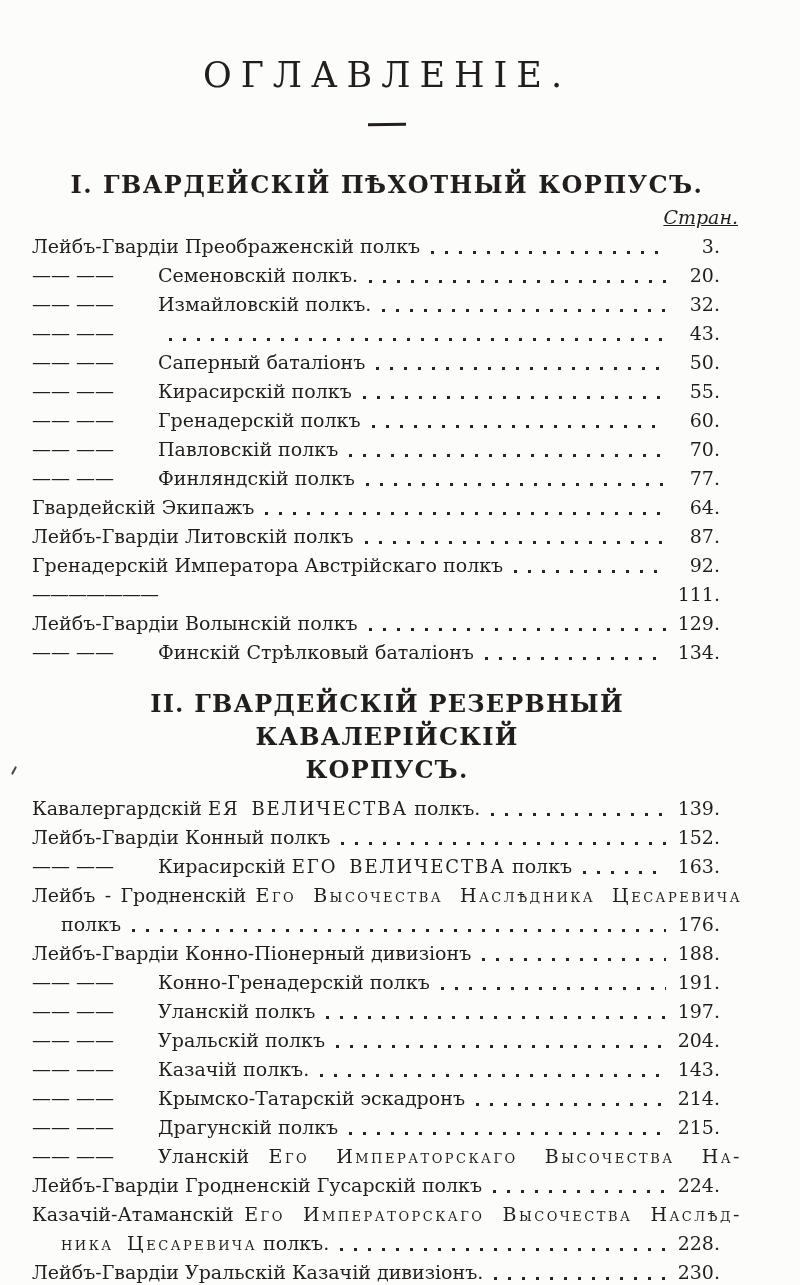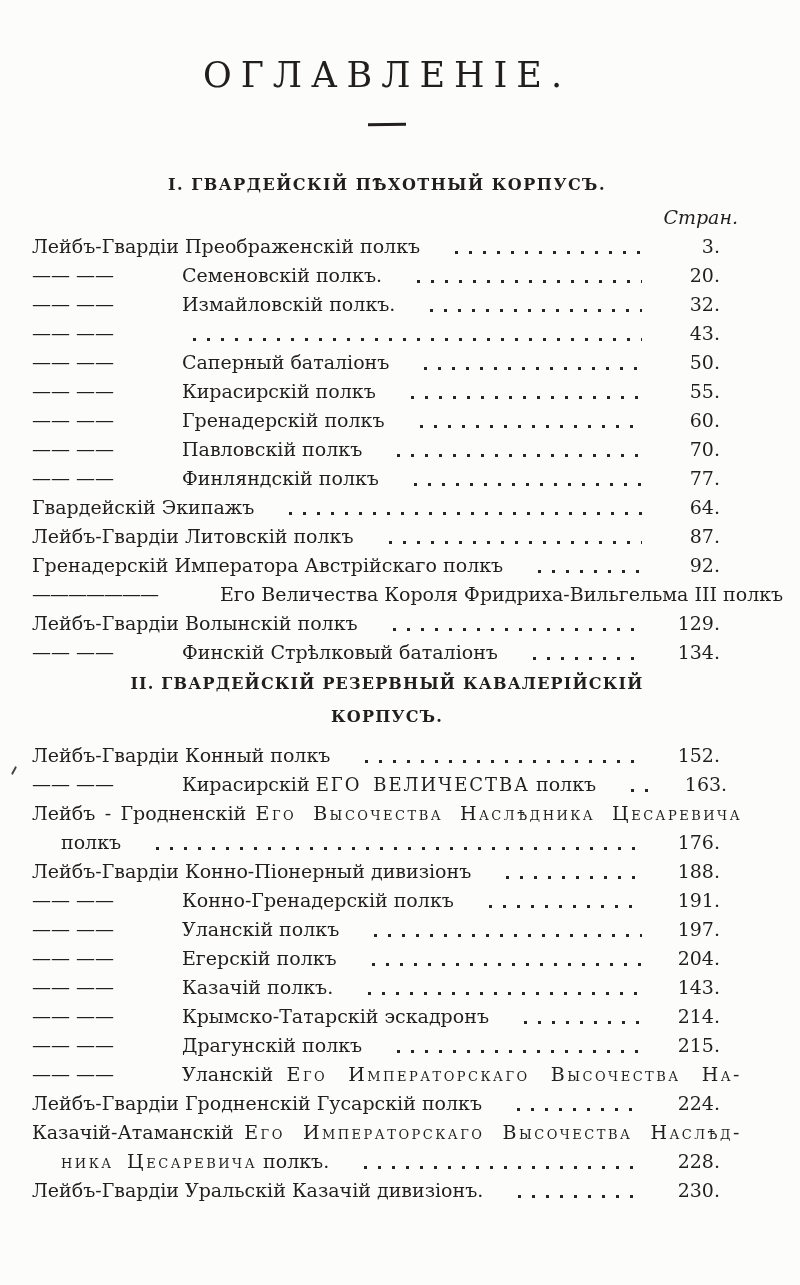--- a/index.html
+++ b/index.html
@@ -21,44 +21,44 @@
     white-space:nowrap;
   }
   .divider{
     width:38px;height:3px;background:#241f1c;
     margin:27px auto 0 auto;
     transform:rotate(-0.6deg);
   }
   .sec-head{
     text-align:center;
     font-weight:bold;
-    font-size:16px;
+    font-size:24px;
     line-height:30px;
     letter-spacing:1.5px;
   }
   .sec-head.first{margin-top:44px;}
-  .sec-head.second{line-height:33px;letter-spacing:1.2px;}
+  .sec-head.second{margin-top:20px;line-height:33px;letter-spacing:1.2px;}
   .pages-col{
     text-align:right;
     font-style:italic;
     font-size:19px;
     line-height:26px;
     margin-top:4px;
     padding-right:4px;
+    text-decoration:underline;
   }
   .rows{margin-top:2px;}
   .rows.second{margin-top:8px;}
   .row{
     display:flex;
     align-items:baseline;
     font-size:19px;
     line-height:29px;
     height:29px;
     white-space:nowrap;
-    gap:24px;
   }
   .row.hang{padding-left:29px;}
   .prefix{
     flex:0 0 auto;
     display:inline-block;
     letter-spacing:0;
     color:#242019;
   }
   .prefix.p2{width:126px;}
   .prefix.p6{width:164px;letter-spacing:-1px;}
@@ -204,21 +204,20 @@
       <div>
         <div class="row">
           <span class="label"><span>Гренадерскій Императора Австрійскаго полкъ</span></span>
           <span class="leader"></span>
           <span class="pageno">92.</span>
         </div>
       </div>
       <div>
         <div class="row">
           <span class="prefix p6">———————</span>
-          <span class="label"><span>Его Величества Короля Фридриха-Вильгельма III полкъ</span></span>
           <span class="flexgap"></span>
           <span class="pageno">111.</span>
         </div>
       </div>
       <div>
         <div class="row">
           <span class="label"><span>Лейбъ-Гвардіи Волынскій полкъ</span></span>
           <span class="leader"></span>
           <span class="pageno">129.</span>
         </div>
@@ -233,20 +232,27 @@
       </div>
     </div>
 
   <div class="sec-head second">
     <div>ІІ. ГВАРДЕЙСКІЙ РЕЗЕРВНЫЙ КАВАЛЕРІЙСКІЙ</div>
     <div>КОРПУСЪ.</div>
   </div>
   <div class="rows second" id="s2rows">
       <div>
         <div class="row">
+          <span class="label"><span>Кавалергардскій </span><span class="caps">ЕЯ ВЕЛИЧЕСТВА</span><span> полкъ.</span></span>
+          <span class="leader"></span>
+          <span class="pageno">139.</span>
+        </div>
+      </div>
+      <div>
+        <div class="row">
           <span class="label"><span>Лейбъ-Гвардіи Конный полкъ</span></span>
           <span class="leader"></span>
           <span class="pageno">152.</span>
         </div>
       </div>
       <div>
         <div class="row">
           <span class="prefix p2">—— ——</span>
           <span class="label"><span>Кирасирскій </span><span class="caps">ЕГО ВЕЛИЧЕСТВА</span><span> полкъ</span></span>
           <span class="leader"></span>
@@ -282,21 +288,21 @@
         <div class="row">
           <span class="prefix p2">—— ——</span>
           <span class="label"><span>Уланскій полкъ</span></span>
           <span class="leader"></span>
           <span class="pageno">197.</span>
         </div>
       </div>
       <div>
         <div class="row">
           <span class="prefix p2">—— ——</span>
-          <span class="label"><span>Егерскій полкъ</span></span>
+          <span class="label"><span>Уральскій полкъ</span></span>
           <span class="leader"></span>
           <span class="pageno">204.</span>
         </div>
       </div>
       <div>
         <div class="row">
           <span class="prefix p2">—— ——</span>
           <span class="label"><span>Казачій полкъ.</span></span>
           <span class="leader"></span>
           <span class="pageno">143.</span>

